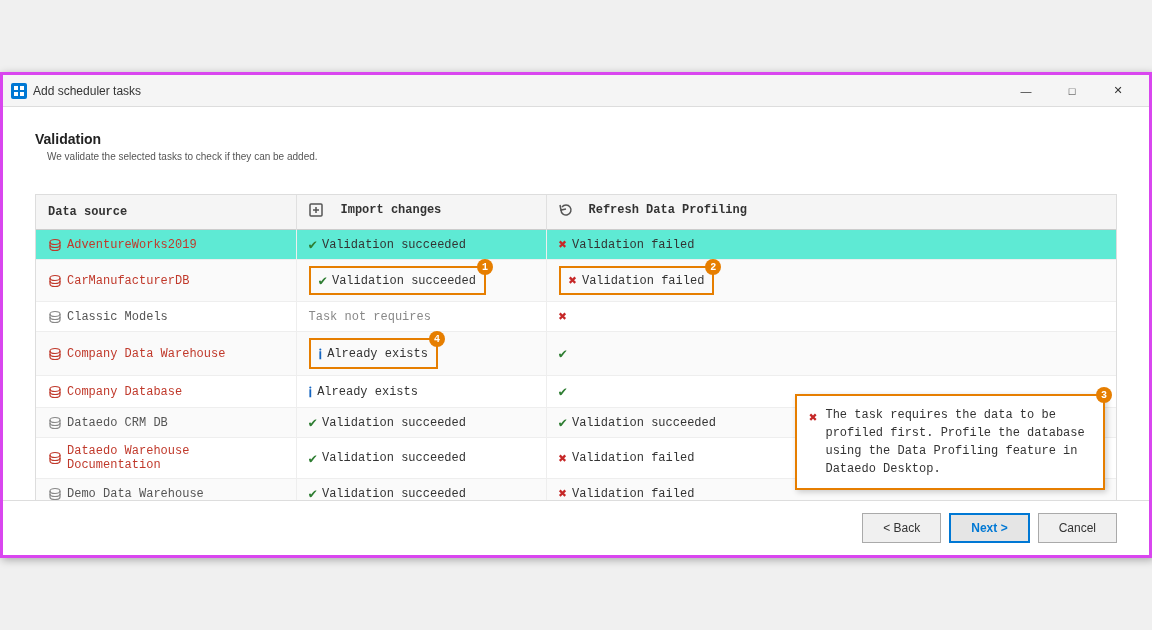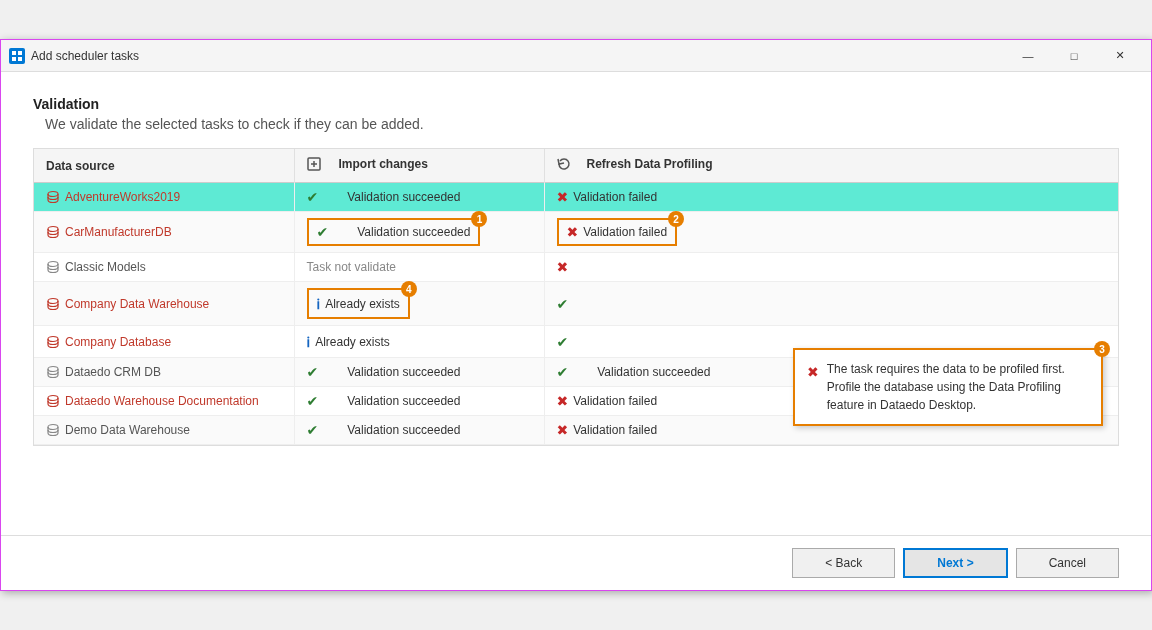--- a/index.html
+++ b/index.html
@@ -9,23 +9,23 @@
       background: #f0f0f0;
       display: flex;
       align-items: center;
       justify-content: center;
       width: 1152px;
       height: 630px;
       overflow: hidden;
     }
     .window {
       width: 1152px;
-      height: 552px;
+      height: 486px;
       background: #fff;
-      border: 1px solid #d946ef;
+      border: 3px solid #d946ef;
       display: flex;
       flex-direction: column;
       box-shadow: 2px 2px 8px rgba(0,0,0,0.3);
     }
     .titlebar {
       background: #f5f5f5;
       border-bottom: 1px solid #ddd;
       height: 32px;
       display: flex;
       align-items: center;
@@ -66,30 +66,30 @@
       background: transparent;
     }
     .content {
       flex: 1;
       padding: 24px 32px 0 32px;
       overflow: hidden;
       display: flex;
       flex-direction: column;
     }
     .validation-header {
-      margin-bottom: 16px;
+      margin-bottom: 32px;
     }
     .validation-header h2 {
       font-size: 14px;
       font-weight: 700;
       color: #222;
       margin-bottom: 4px;
     }
     .validation-header p {
-      font-size: 14px;
+      font-size: 10px;
       color: #555;
       margin-left: 12px;
     }
     .table-container {
       flex: 1;
       overflow: hidden;
       border: 1px solid #ddd;
     }
     table {
       width: 100%;
@@ -142,21 +142,21 @@
     }
     .icon-fail {
       color: #c62828;
       font-size: 14px;
     }
     .icon-info {
       color: #1565c0;
       font-size: 14px;
       font-weight: bold;
     }
-    .text-success { color: #333; margin-left: 24px; }
+    .text-success { color: #333; }
     .text-fail { color: #333; }
     .text-notselected { color: #888; }
     .text-alreadyexists { color: #333; }
     .tooltip-box {
       position: absolute;
       top: 200px;
       left: 760px;
       background: #fff;
       border: 2px solid #e67e00;
       padding: 10px 12px;
@@ -177,21 +177,21 @@
     .col-refresh { width: auto; }
     .footer {
       padding: 12px 32px;
       display: flex;
       justify-content: flex-end;
       gap: 8px;
       border-top: 1px solid #ddd;
       background: #fff;
     }
     .btn {
-      padding: 6px 32px;
+      padding: 6px 20px;
       font-size: 12px;
       cursor: pointer;
       border: 1px solid #aaa;
       background: #f0f0f0;
       color: #333;
       min-width: 75px;
     }
     .btn-primary {
       background: #e5e5e5;
       border: 2px solid #0078d4;
@@ -203,20 +203,21 @@
       height: 14px;
       display: inline-block;
       margin-right: 4px;
       vertical-align: middle;
     }
     .relative-cell {
       position: relative;
     }
     .table-wrapper {
       position: relative;
+      font-family: Liberation Mono, monospace;
     }
   </style>
 </head>
 <body>
 
 <div class="window">
 
   <div class="titlebar">
     <div class="titlebar-icon">
       <svg viewBox="0 0 12 12" fill="white">
@@ -329,21 +330,21 @@
                   <svg class="ds-icon" viewBox="0 0 14 14" fill="none">
                       <ellipse cx="7" cy="4" rx="5" ry="2.5" stroke="#888" stroke-width="1.2"></ellipse>
                       <path d="M2 4v6c0 1.38 2.24 2.5 5 2.5s5-1.12 5-2.5V4" stroke="#888" stroke-width="1.2"></path>
                       <path d="M2 7c0 1.38 2.24 2.5 5 2.5s5-1.12 5-2.5" stroke="#888" stroke-width="1.2"></path>
                     </svg>
                   <span>Classic Models</span>
                 </div>
               </td>
               <td>
                 <div class="status">
-                  <span class="text-notselected">Task not validate</span>
+                  <span class="text-notselected">Task not requires</span>
                 </div>
               </td>
               <td>
                 <div class="status">
                   <span class="icon-fail">✖</span>
                   <span class="text-fail"></span>
                 </div>
               </td>
             </tr>
 

